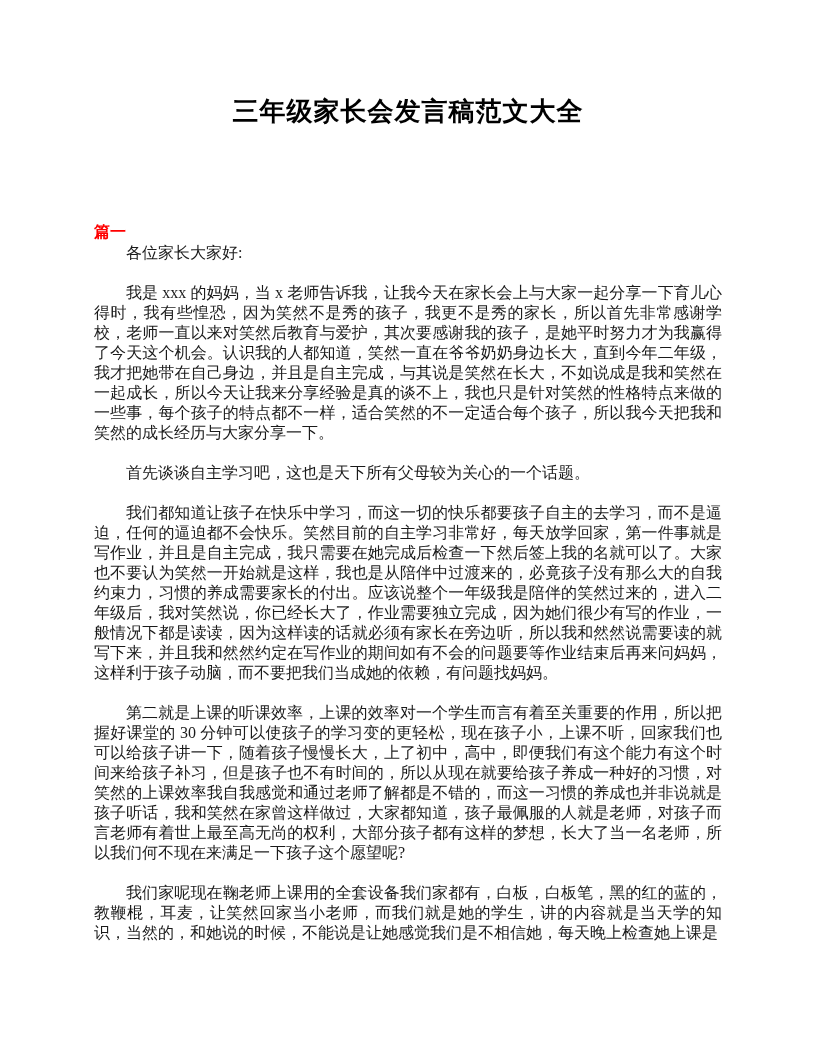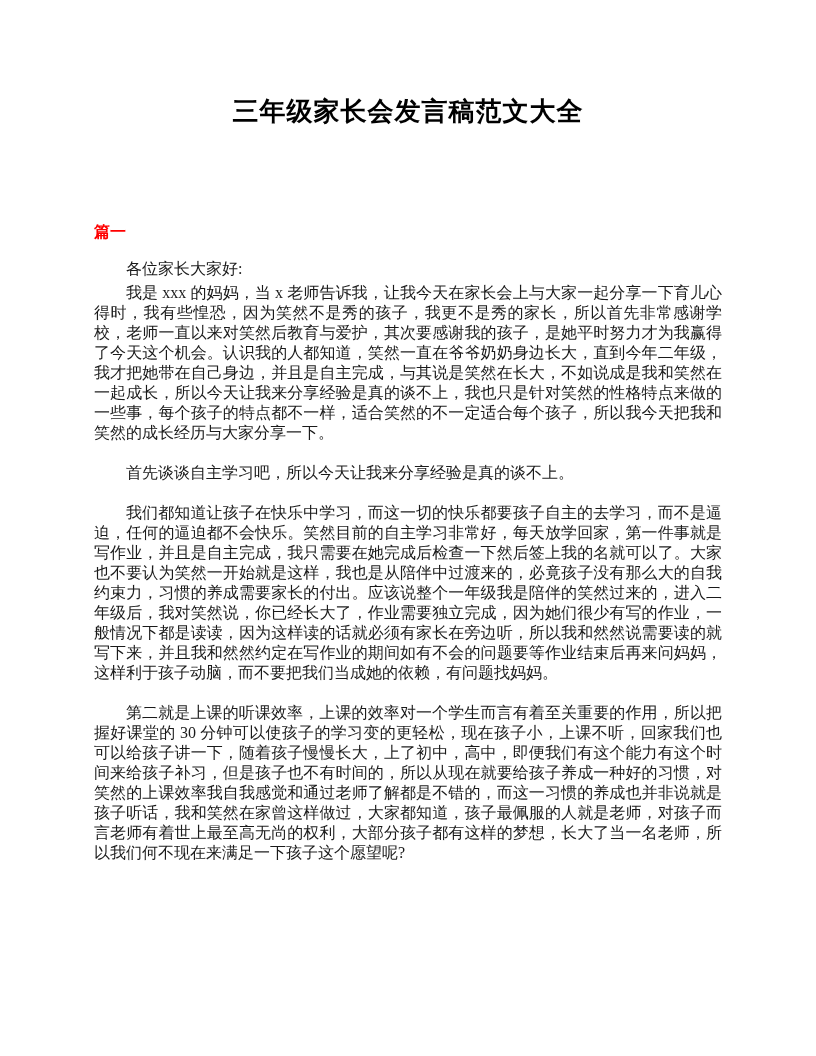--- a/index.html
+++ b/index.html
@@ -23,48 +23,49 @@
     text-align: center;
     line-height: 30px;
     letter-spacing: 1px;
     color: #000000;
     margin-bottom: 95px;
   }
   .section-heading {
     font-size: 17px;
     font-weight: bold;
     line-height: 20px;
-    margin-bottom: 17px;
+    margin-bottom: 1px;
   }
   .body-text {
     font-size: 16px;
     line-height: 20px;
     color: #1a1a1a;
   }
   .greeting {
     text-indent: 2em;
-    margin-bottom: 4px;
+    margin-bottom: 20px;
   }
   .para {
     text-indent: 2em;
     text-align: justify;
     margin-bottom: 20px;
   }
 </style>
 </head>
 <body>
 
 <div class="page">
   <h1 class="doc-title">三年级家长会发言稿范文大全</h1>
 
   <div class="section-heading body-text" style="color: rgb(255, 0, 0);">篇一</div>
 
   <div class="body-text greeting">各位家长大家好:</div>
 
   <p class="body-text para">我是 xxx 的妈妈，当 x 老师告诉我，让我今天在家长会上与大家一起分享一下育儿心得时，我有些惶恐，因为笑然不是秀的孩子，我更不是秀的家长，所以首先非常感谢学校，老师一直以来对笑然后教育与爱护，其次要感谢我的孩子，是她平时努力才为我赢得了今天这个机会。认识我的人都知道，笑然一直在爷爷奶奶身边长大，直到今年二年级，我才把她带在自己身边，并且是自主完成，与其说是笑然在长大，不如说成是我和笑然在一起成长，所以今天让我来分享经验是真的谈不上，我也只是针对笑然的性格特点来做的一些事，每个孩子的特点都不一样，适合笑然的不一定适合每个孩子，所以我今天把我和笑然的成长经历与大家分享一下。</p>
 
-  <p class="body-text para">首先谈谈自主学习吧，所以今天让我来分享经验是真的谈不上。</p>
+  <p class="body-text para">首先谈谈自主学习吧，这也是天下所有父母较为关心的一个话题。</p>
 
   <p class="body-text para">我们都知道让孩子在快乐中学习，而这一切的快乐都要孩子自主的去学习，而不是逼迫，任何的逼迫都不会快乐。笑然目前的自主学习非常好，每天放学回家，第一件事就是写作业，并且是自主完成，我只需要在她完成后检查一下然后签上我的名就可以了。大家也不要认为笑然一开始就是这样，我也是从陪伴中过渡来的，必竟孩子没有那么大的自我约束力，习惯的养成需要家长的付出。应该说整个一年级我是陪伴的笑然过来的，进入二年级后，我对笑然说，你已经长大了，作业需要独立完成，因为她们很少有写的作业，一般情况下都是读读，因为这样读的话就必须有家长在旁边听，所以我和然然说需要读的就写下来，并且我和然然约定在写作业的期间如有不会的问题要等作业结束后再来问妈妈，这样利于孩子动脑，而不要把我们当成她的依赖，有问题找妈妈。</p>
 
   <p class="body-text para">第二就是上课的听课效率，上课的效率对一个学生而言有着至关重要的作用，所以把握好课堂的 30 分钟可以使孩子的学习变的更轻松，现在孩子小，上课不听，回家我们也可以给孩子讲一下，随着孩子慢慢长大，上了初中，高中，即便我们有这个能力有这个时间来给孩子补习，但是孩子也不有时间的，所以从现在就要给孩子养成一种好的习惯，对笑然的上课效率我自我感觉和通过老师了解都是不错的，而这一习惯的养成也并非说就是孩子听话，我和笑然在家曾这样做过，大家都知道，孩子最佩服的人就是老师，对孩子而言老师有着世上最至高无尚的权利，大部分孩子都有这样的梦想，长大了当一名老师，所以我们何不现在来满足一下孩子这个愿望呢?</p>
 
+  <p class="body-text para">我们家呢现在鞠老师上课用的全套设备我们家都有，白板，白板笔，黑的红的蓝的，教鞭棍，耳麦，让笑然回家当小老师，而我们就是她的学生，讲的内容就是当天学的知识，当然的，和她说的时候，不能说是让她感觉我们是不相信她，每天晚上检查她上课是</p>
 </div>
 
 </body></html>

